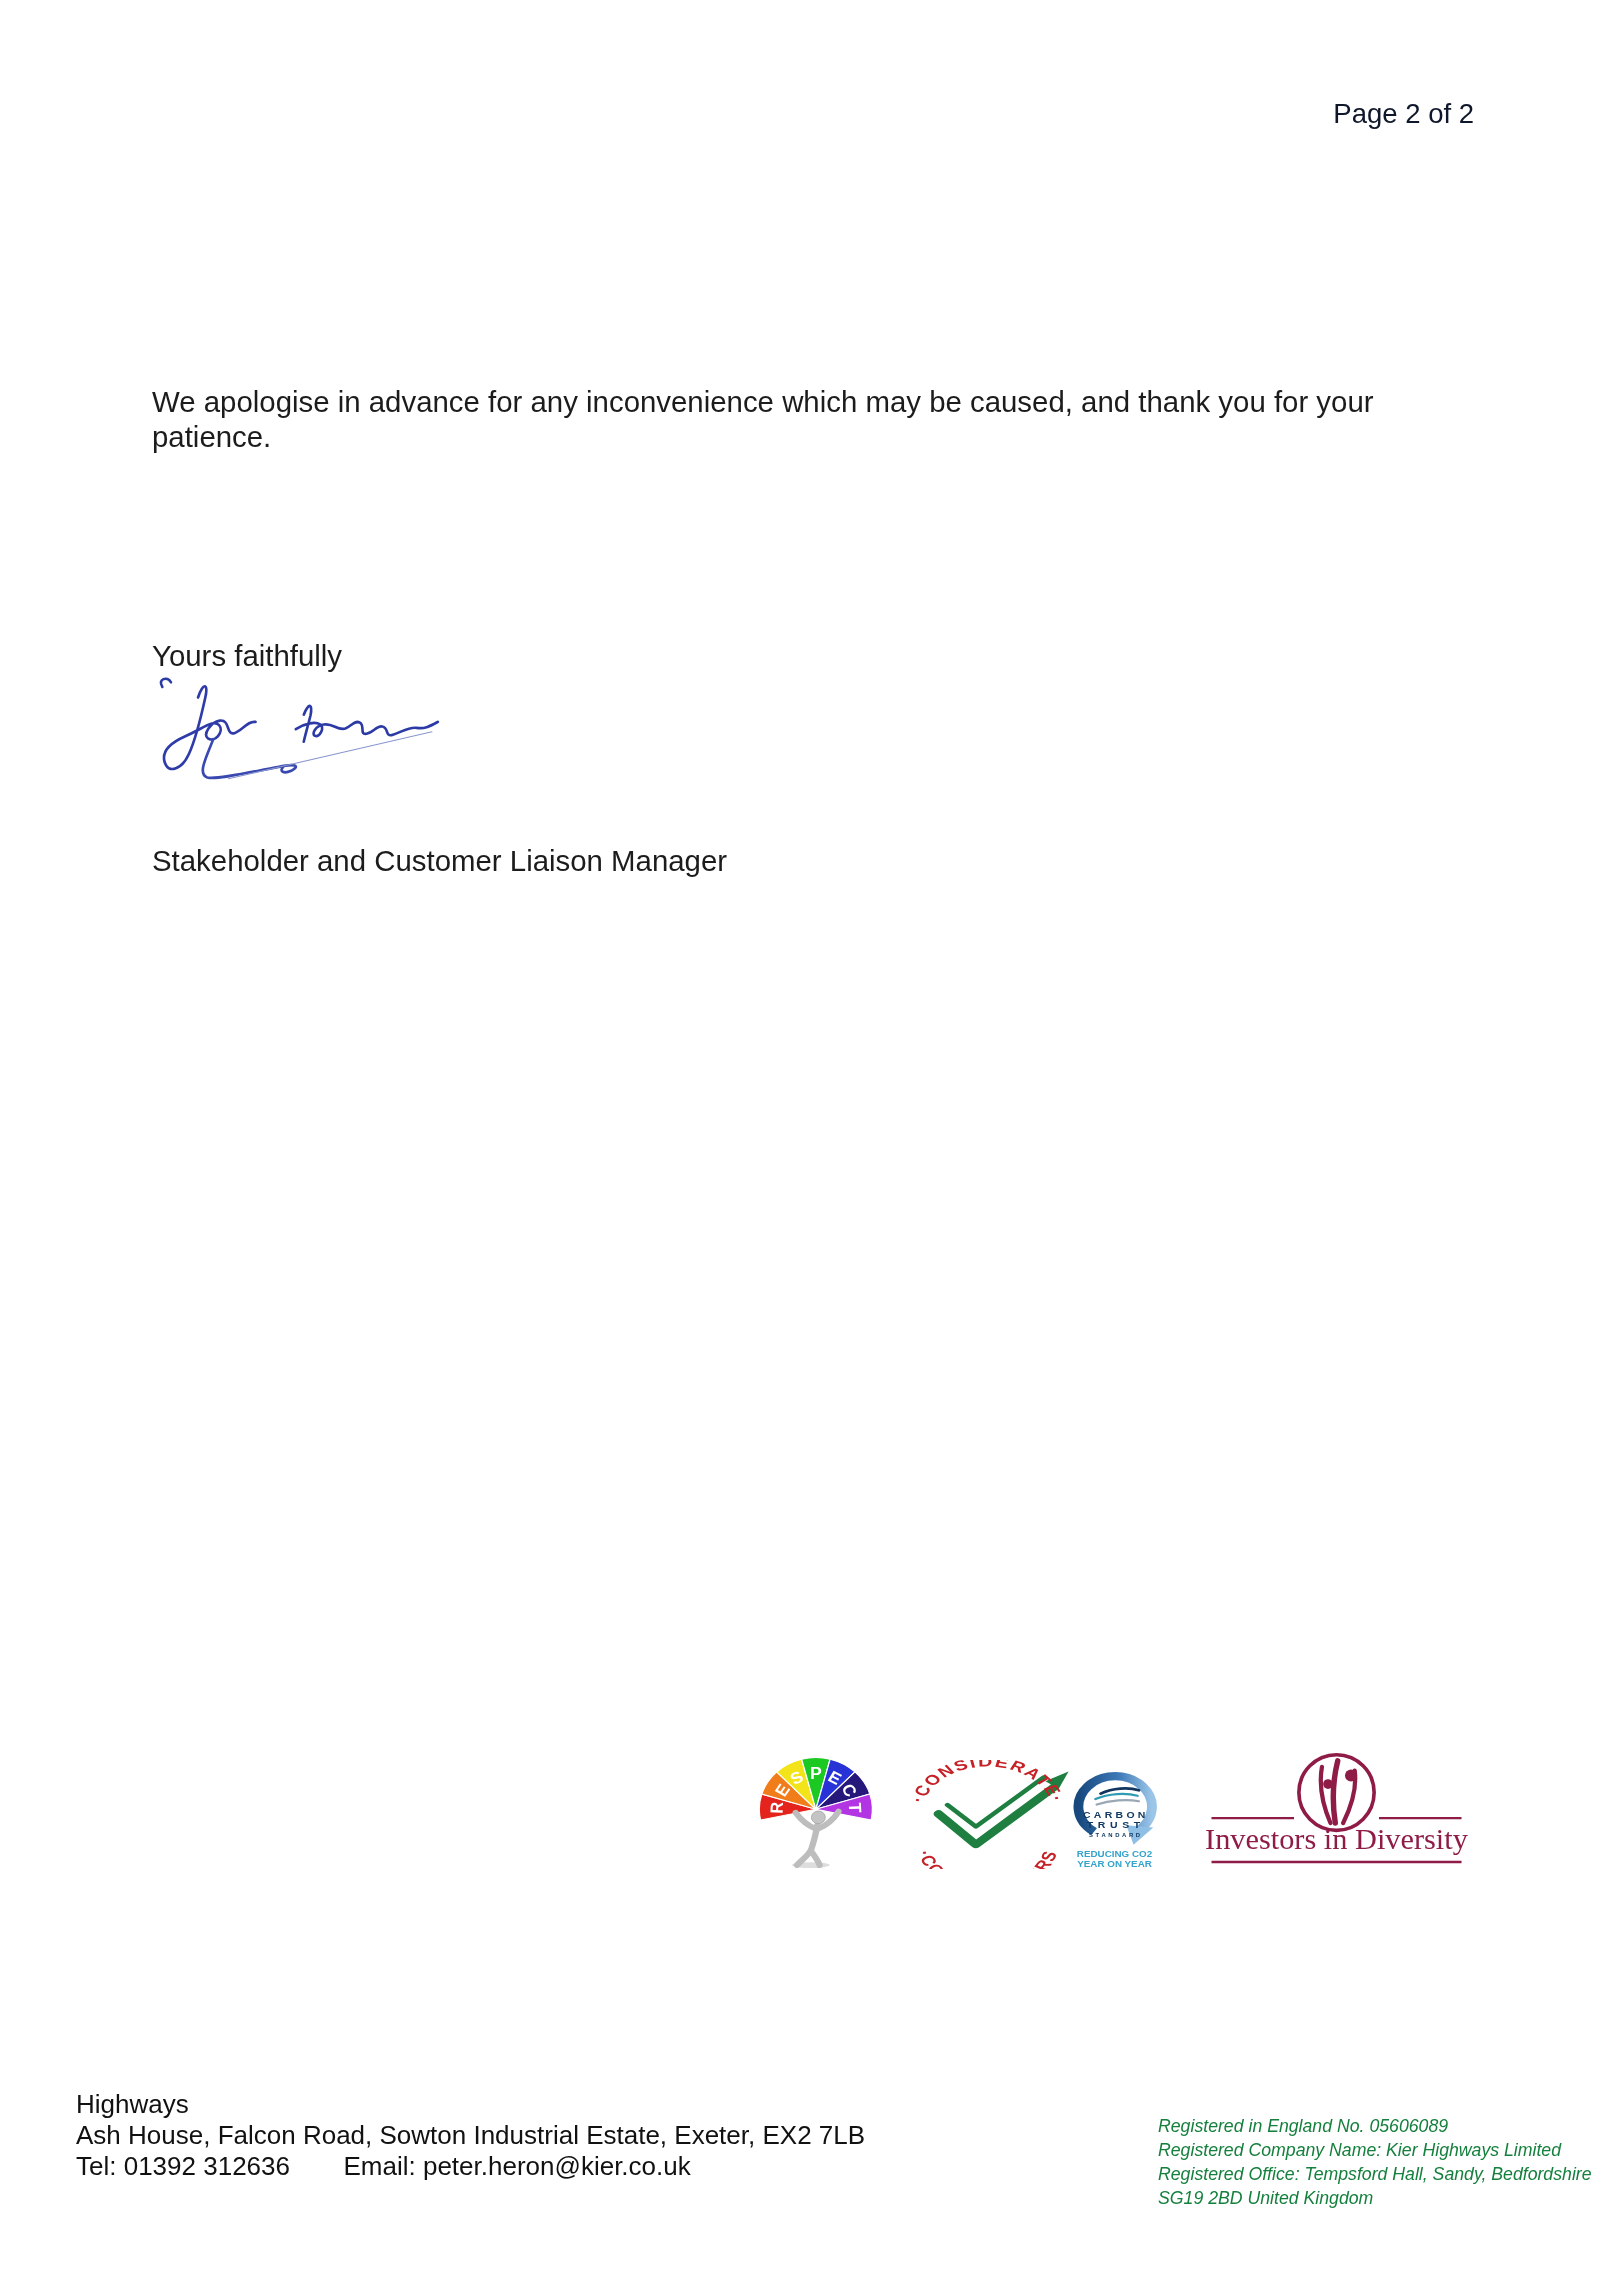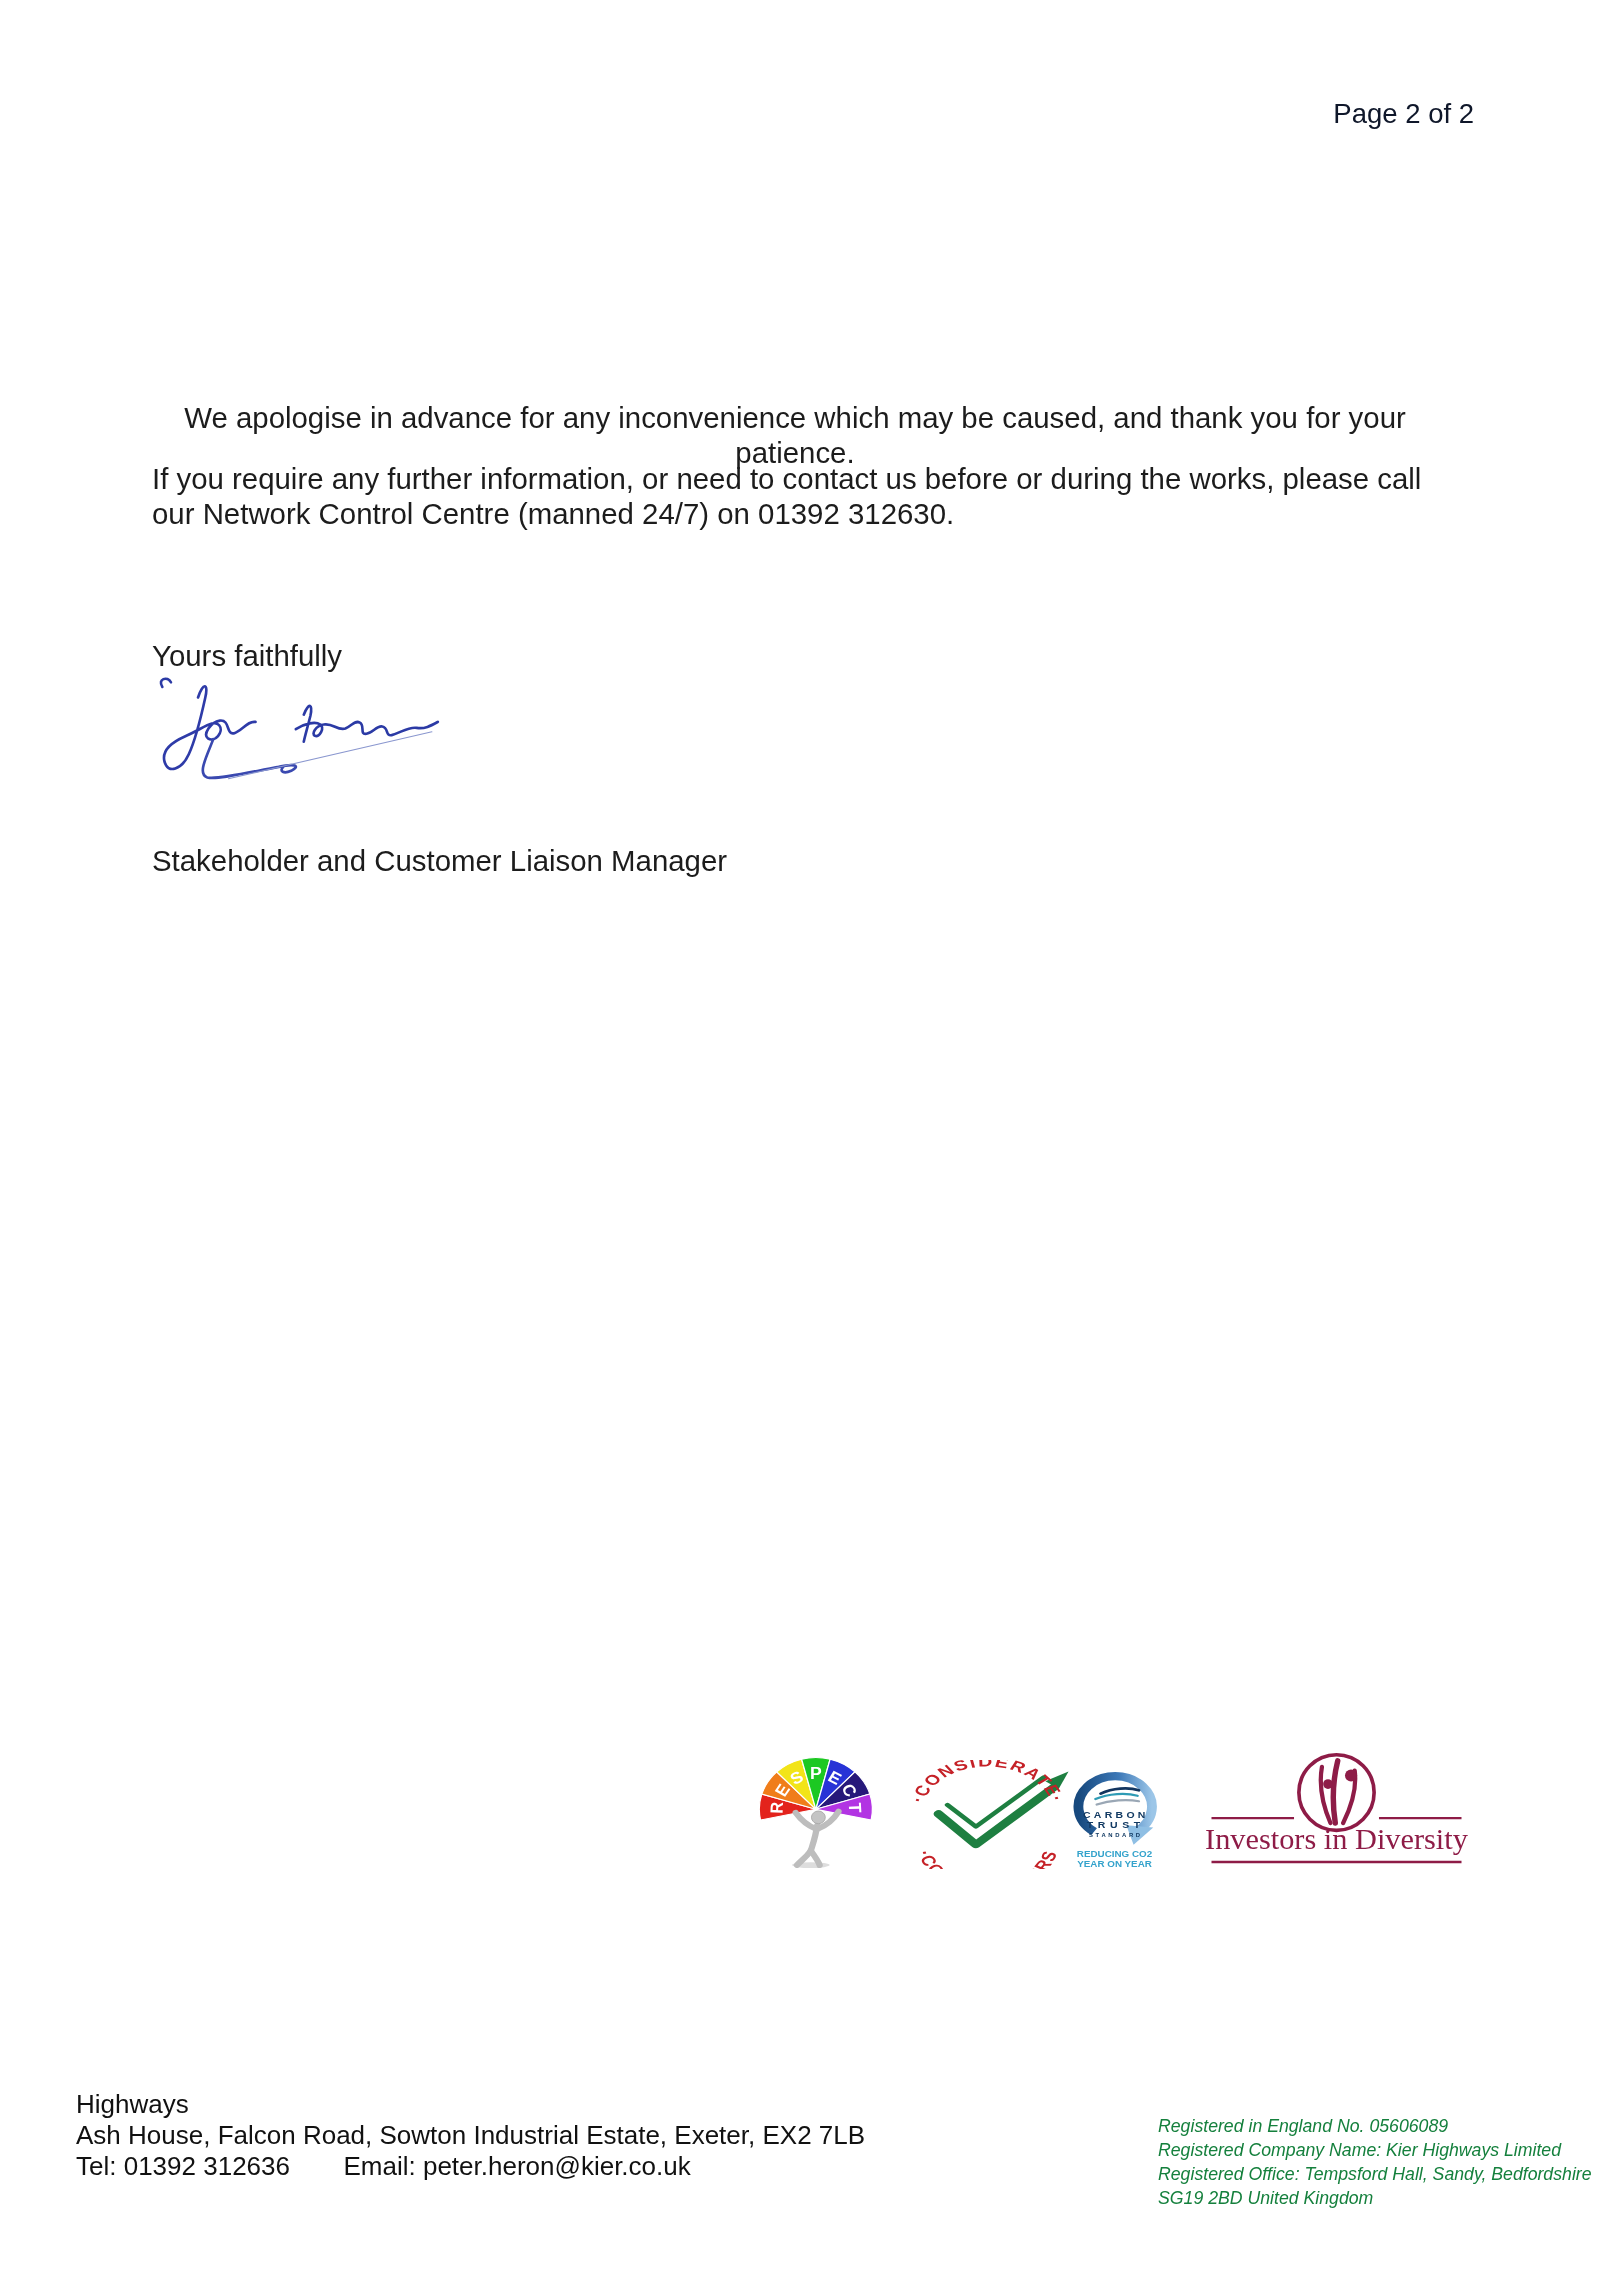--- a/index.html
+++ b/index.html
@@ -2,41 +2,40 @@
 <html style="font-size:10.5px"><head>
 <meta charset="utf-8">
 <style>
   html,body{margin:0;padding:0;background:#e8e8e8;}
   .page{
     position:relative;width:1623px;height:2295px;background:#ffffff;
     font-family:"Liberation Sans", sans-serif;color:#1c1c1c;overflow:hidden;
   }
   .pagenum{position:absolute;top:98px;right:149px;font-size:27.5px;color:#0f172a;}
   .para{position:absolute;left:152px;width:1286px;font-size:29.4px;line-height:35px;color:#1c1c1c;}
-  #para1{top:400px;text-align:center;}
+  #para1{top:384px;}
   #para2{top:461px;}
   #closing{top:638px;}
   .sigblock{position:absolute;left:149px;top:675px;width:291px;height:111px;}
   .signoff{position:absolute;left:152px;top:843px;font-size:29.4px;line-height:35px;}
   .signoff .name{font-weight:bold;}
   .logos svg{position:absolute;}
   .footer-left{position:absolute;left:76px;top:2089px;font-size:26px;line-height:31px;color:#111;}
   .footer-left .bold{font-weight:normal;}
   .footer-left .gap{display:inline-block;width:39px;}
   .footer-right{position:absolute;left:1158px;top:2114px;font-size:17.7px;line-height:24px;color:#15803d;font-style:italic;}
 </style>
 </head>
 <body>
 
 <div class="page">
 
   <div class="pagenum">Page 2 of 2</div>
 
   <div class="para" id="para1">We apologise in advance for any inconvenience which may be caused, and thank you for your patience.</div>
-  <div class="para" id="para2">If you require any further information, or need to contact us before or during the works, please call our Network Control Centre (manned 24/7) on 01392 312630.</div>
   <div class="para" id="closing">Yours faithfully</div>
 
   <div class="sigblock">
     <svg width="291" height="111" viewBox="0 0 440 168">
       <g fill="none" stroke="#2b3aa5" stroke-width="4" stroke-linecap="round" stroke-linejoin="round">
         <path d="M 20 18 C 12 6 28 1 33 11"></path>
         <path d="M 74 34 C 82 10 90 13 85 34 C 78 66 70 98 60 120 C 50 142 28 152 23 130 C 19 112 36 101 54 93 C 82 81 98 66 106 76 C 114 86 99 103 89 96 C 81 90 93 71 107 69 C 123 67 116 92 129 88 C 141 84 149 69 161 71" stroke="#2e3ba8"></path>
         <path d="M 97 97 C 88 122 72 150 88 155 C 102 159 152 147 196 139 C 220 134 230 137 215 145 C 204 150 196 146 203 139" stroke="#3a49b0"></path>
         <path d="M 120 157 L 428 86" stroke="#8a97cf" stroke-width="1.6"></path>
         <path d="M 234 60 C 242 40 248 44 244 62 C 240 78 236 92 234 101 M 222 82 C 236 73 252 70 259 75 C 266 80 258 95 251 92 C 245 89 252 77 264 75 C 278 72 285 85 297 81 C 307 77 311 68 319 72 C 327 76 318 91 329 89 C 339 87 345 76 353 78 C 363 80 357 93 367 91 C 381 87 393 78 405 80 C 417 82 426 77 437 71" stroke="#2b3aa5"></path>

